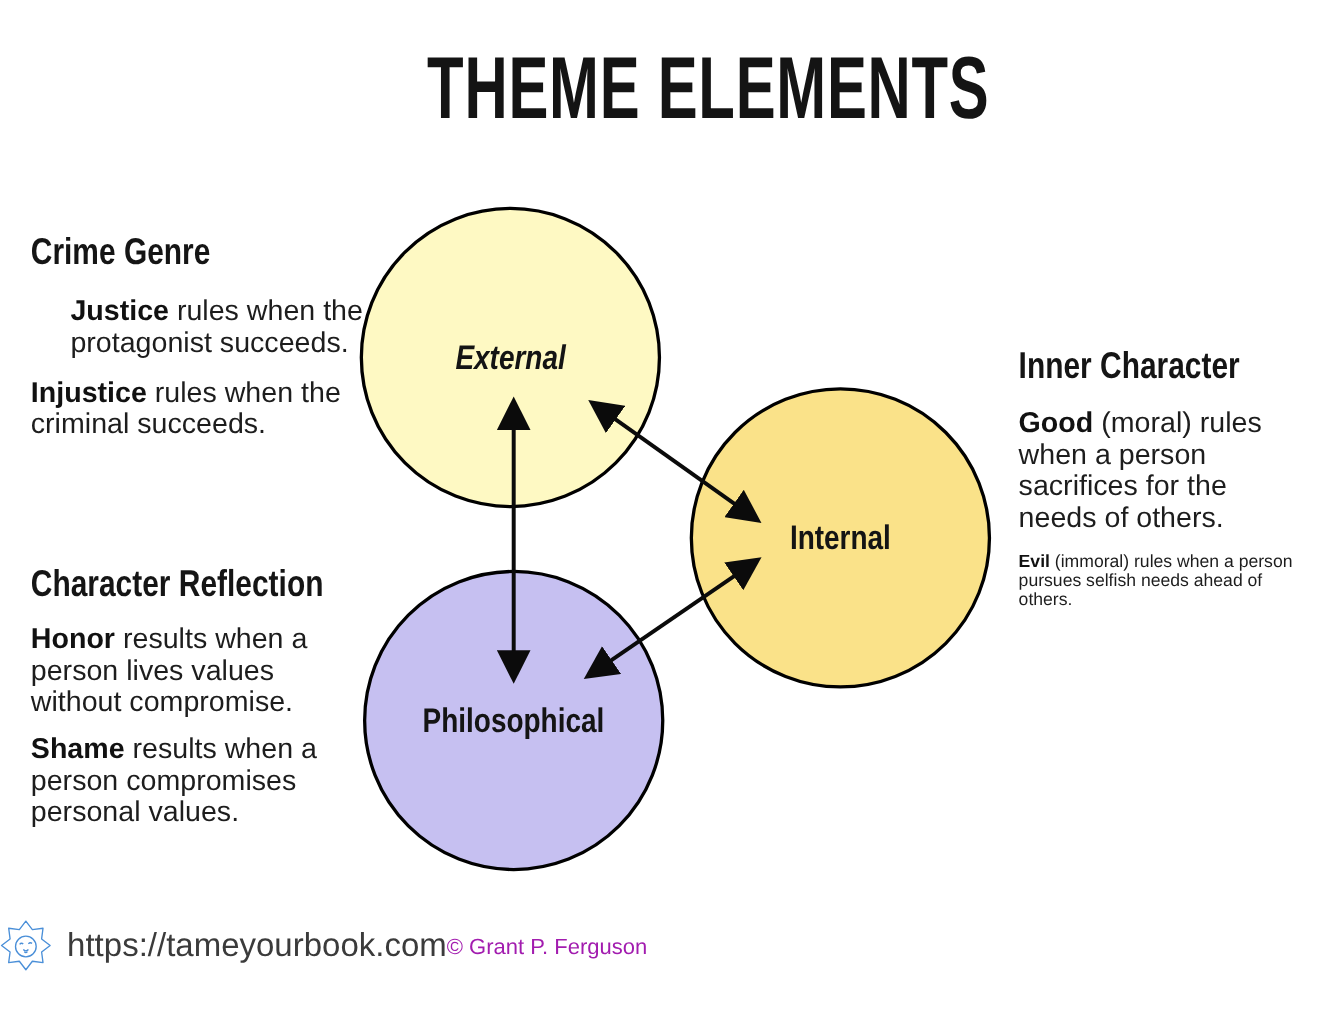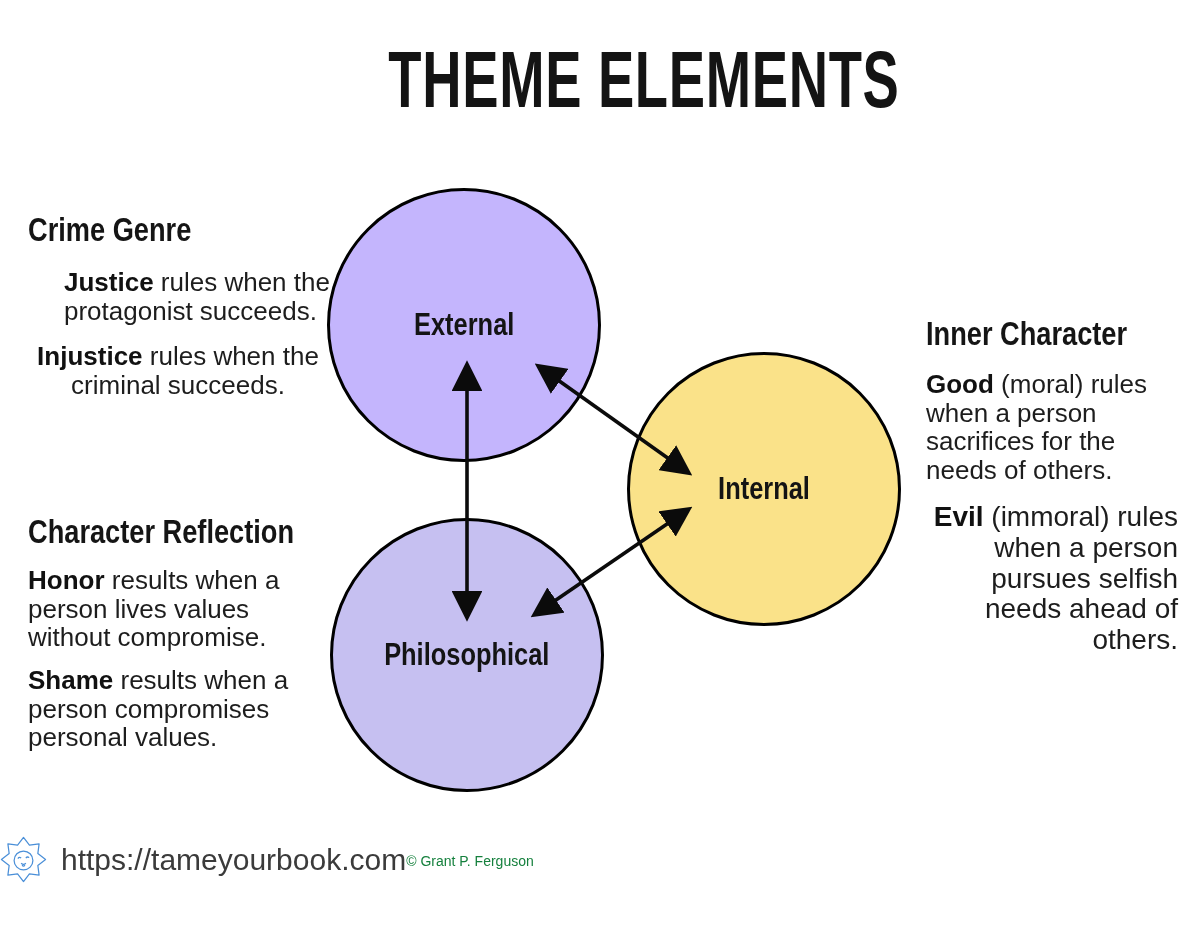--- a/index.html
+++ b/index.html
@@ -18,65 +18,65 @@
   }
   
   .heading{
     position:absolute;font-weight:700;font-size:34px;line-height:1.05;color:#151515;
     transform:scaleX(0.8);transform-origin:left center;white-space:nowrap;
   }
   .para{
     position:absolute;font-size:26px;line-height:1.1;color:#1d1d1d;
   }
   .para b{font-weight:700;color:#111;}
-  .para.small{font-size:28px;text-align:right;}
+  .para.small{font-size:16px;}
   
   .circle{
     position:absolute;width:274px;height:274px;border-radius:50%;
     border:3.5px solid #000;box-sizing:border-box;
     display:flex;align-items:center;justify-content:center;
   }
   .circle-label{
     font-weight:700;font-size:31px;color:#141414;white-space:nowrap;
     transform:scaleX(0.82);transform-origin:center;
   }
   
   #arrow-layer{position:absolute;top:0;left:0;pointer-events:none;}
   
   .footer{
     position:absolute;top:836px;left:0;width:100%;
     display:flex;align-items:center;
   }
   .footer-row{display:flex;align-items:center;gap:14px;}
   .footer-url{font-size:30px;color:#3b3b3b;}
-  .footer-copy{font-size:14px;color:#15803d;margin-top:3px;}
+  .footer-copy{font-size:20px;color:#a21caf;margin-top:3px;}
   .lion{width:47px;height:47px;}
 </style>
 </head>
 <body>
 
 <div id="canvas">
 
   <div class="title">
     <span class="title-inner">THEME ELEMENTS</span>
   </div>
 
   <div class="heading" style="left:28px;top:212px;">Crime Genre</div>
   <div class="para" style="left:28px;top:268px;width:300px;margin-left:36px;"><b>Justice</b><span> rules when the protagonist succeeds.</span></div>
-  <div class="para" style="left:28px;top:342px;width:300px;text-align:center;"><b>Injustice</b><span> rules when the criminal succeeds.</span></div>
+  <div class="para" style="left:28px;top:342px;width:300px;"><b>Injustice</b><span> rules when the criminal succeeds.</span></div>
 
   <div class="heading" style="left:28px;top:514px;">Character Reflection</div>
   <div class="para" style="left:28px;top:566px;width:300px;"><b>Honor</b><span> results when a person lives values without compromise.</span></div>
   <div class="para" style="left:28px;top:666px;width:300px;"><b>Shame</b><span> results when a person compromises personal values.</span></div>
 
   <div class="heading" style="left:926px;top:316px;">Inner Character</div>
   <div class="para" style="left:926px;top:370px;width:252px;"><b>Good</b><span> (moral) rules when a person sacrifices for the needs of others.</span></div>
   <div class="para small" style="left:926px;top:502px;width:252px;"><b>Evil</b><span> (immoral) rules when a person pursues selfish needs ahead of others.</span></div>
 
-  <div class="circle" style="left: 327px; top: 188px; background: #c4b5fd;">
+  <div class="circle" style="left: 327px; top: 188px; background: #fef9c3; font-style: italic;">
     <span class="circle-label">External</span>
   </div>
   <div class="circle" style="left: 627px; top: 352px; background: rgb(250, 226, 137);">
     <span class="circle-label">Internal</span>
   </div>
   <div class="circle" style="left: 330px; top: 518px; background: rgb(198, 192, 241);">
     <span class="circle-label">Philosophical</span>
   </div>
 
   <svg id="arrow-layer" width="1200" height="927" viewBox="0 0 1200 927">

